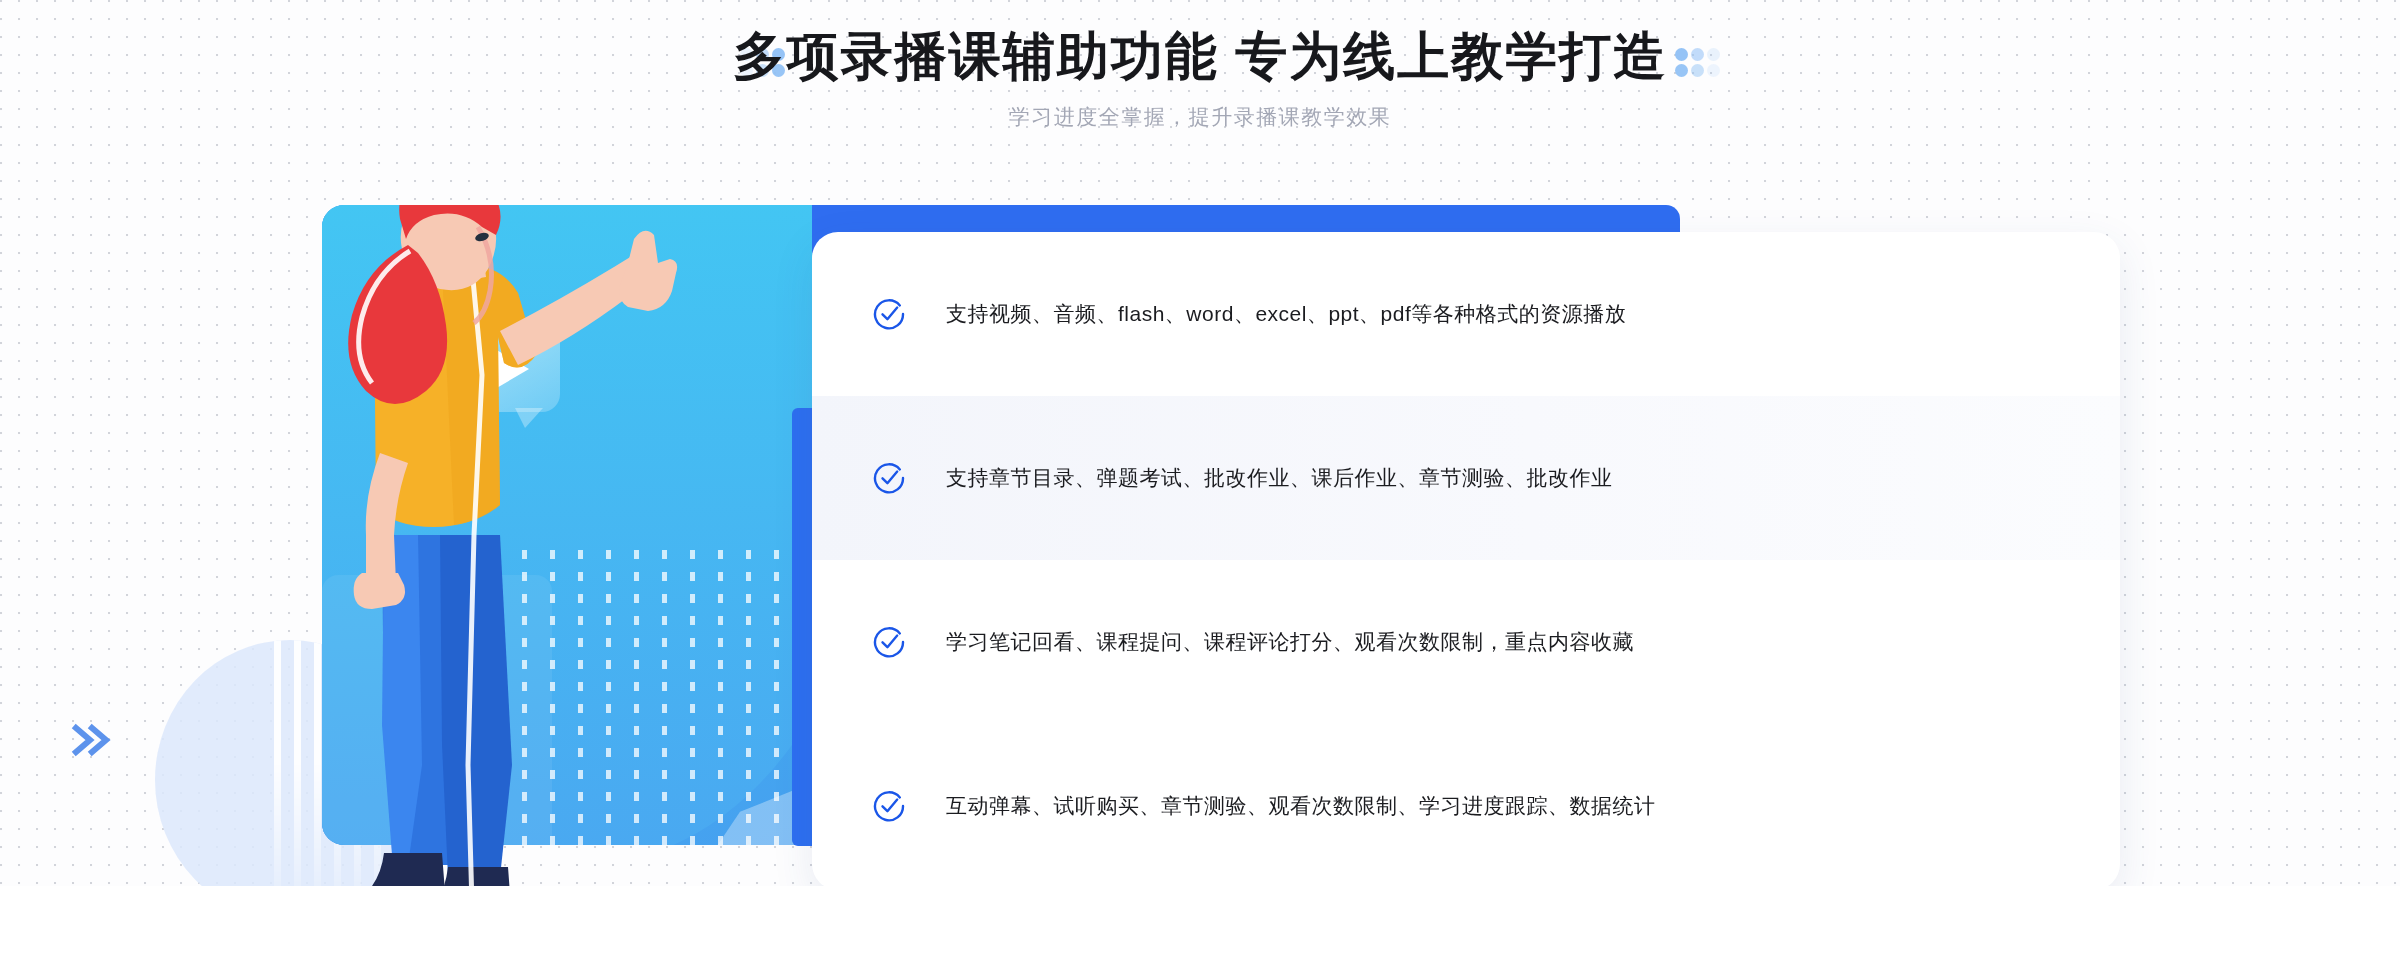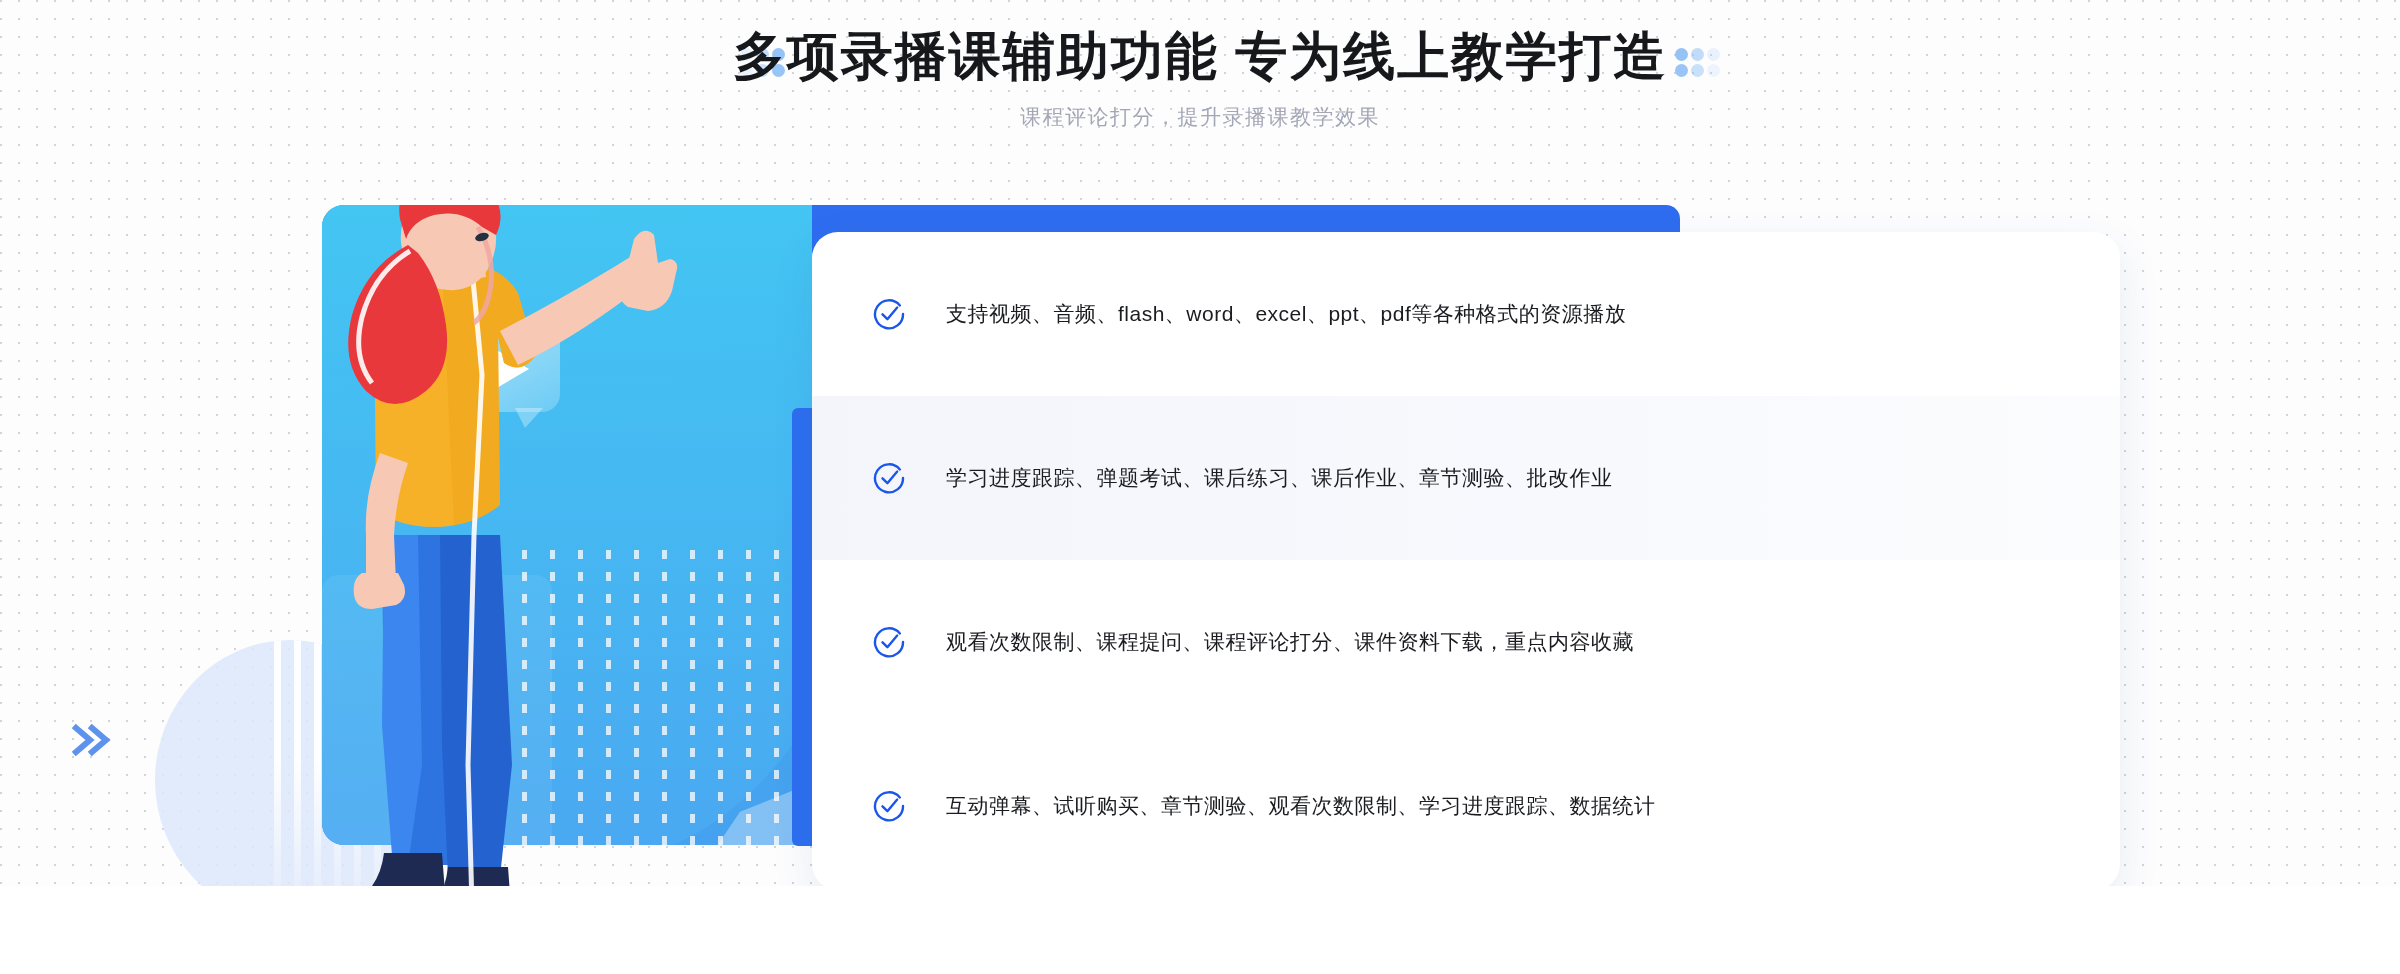--- a/index.html
+++ b/index.html
@@ -283,21 +283,21 @@
     z-index: 4;
   }
 </style>
 </head>
 <body>
 
 <div class="stage">
 
   <div class="header">
     <h1 class="title">多项录播课辅助功能 专为线上教学打造</h1>
-    <p class="subtitle">课程评论打分，提升录播课教学效果</p>
+    <p class="subtitle">学习进度全掌握，提升录播课教学效果</p>
   </div>
 
   <div class="dot-cluster left">
     <i></i>
       <i></i>
       <i></i>
     <i></i>
       <i></i>
       <i></i>
   </div>
@@ -403,31 +403,31 @@
       <span class="feature-text">支持视频、音频、flash、word、excel、ppt、pdf等各种格式的资源播放</span>
     </div>
 
     <div class="feature-row is-active">
       <span class="check-icon">
         <svg viewBox="0 0 34 34" width="34" height="34" aria-hidden="true">
           <path d="M27.8 8.4 A14 14 0 1 0 31 17" fill="none" stroke="#1a56e8" stroke-width="2.4" stroke-linecap="round"></path>
           <polyline points="10.5,17.3 15.4,22.2 25.2,10.6" fill="none" stroke="#1a56e8" stroke-width="2.4" stroke-linecap="round" stroke-linejoin="round"></polyline>
         </svg>
       </span>
-      <span class="feature-text">学习进度跟踪、弹题考试、课后练习、课后作业、章节测验、批改作业</span>
+      <span class="feature-text">支持章节目录、弹题考试、批改作业、课后作业、章节测验、批改作业</span>
     </div>
 
     <div class="feature-row">
       <span class="check-icon">
         <svg viewBox="0 0 34 34" width="34" height="34" aria-hidden="true">
           <path d="M27.8 8.4 A14 14 0 1 0 31 17" fill="none" stroke="#1a56e8" stroke-width="2.4" stroke-linecap="round"></path>
           <polyline points="10.5,17.3 15.4,22.2 25.2,10.6" fill="none" stroke="#1a56e8" stroke-width="2.4" stroke-linecap="round" stroke-linejoin="round"></polyline>
         </svg>
       </span>
-      <span class="feature-text">观看次数限制、课程提问、课程评论打分、课件资料下载，重点内容收藏</span>
+      <span class="feature-text">学习笔记回看、课程提问、课程评论打分、观看次数限制，重点内容收藏</span>
     </div>
 
     <div class="feature-row">
       <span class="check-icon">
         <svg viewBox="0 0 34 34" width="34" height="34" aria-hidden="true">
           <path d="M27.8 8.4 A14 14 0 1 0 31 17" fill="none" stroke="#1a56e8" stroke-width="2.4" stroke-linecap="round"></path>
           <polyline points="10.5,17.3 15.4,22.2 25.2,10.6" fill="none" stroke="#1a56e8" stroke-width="2.4" stroke-linecap="round" stroke-linejoin="round"></polyline>
         </svg>
       </span>
       <span class="feature-text">互动弹幕、试听购买、章节测验、观看次数限制、学习进度跟踪、数据统计</span>

